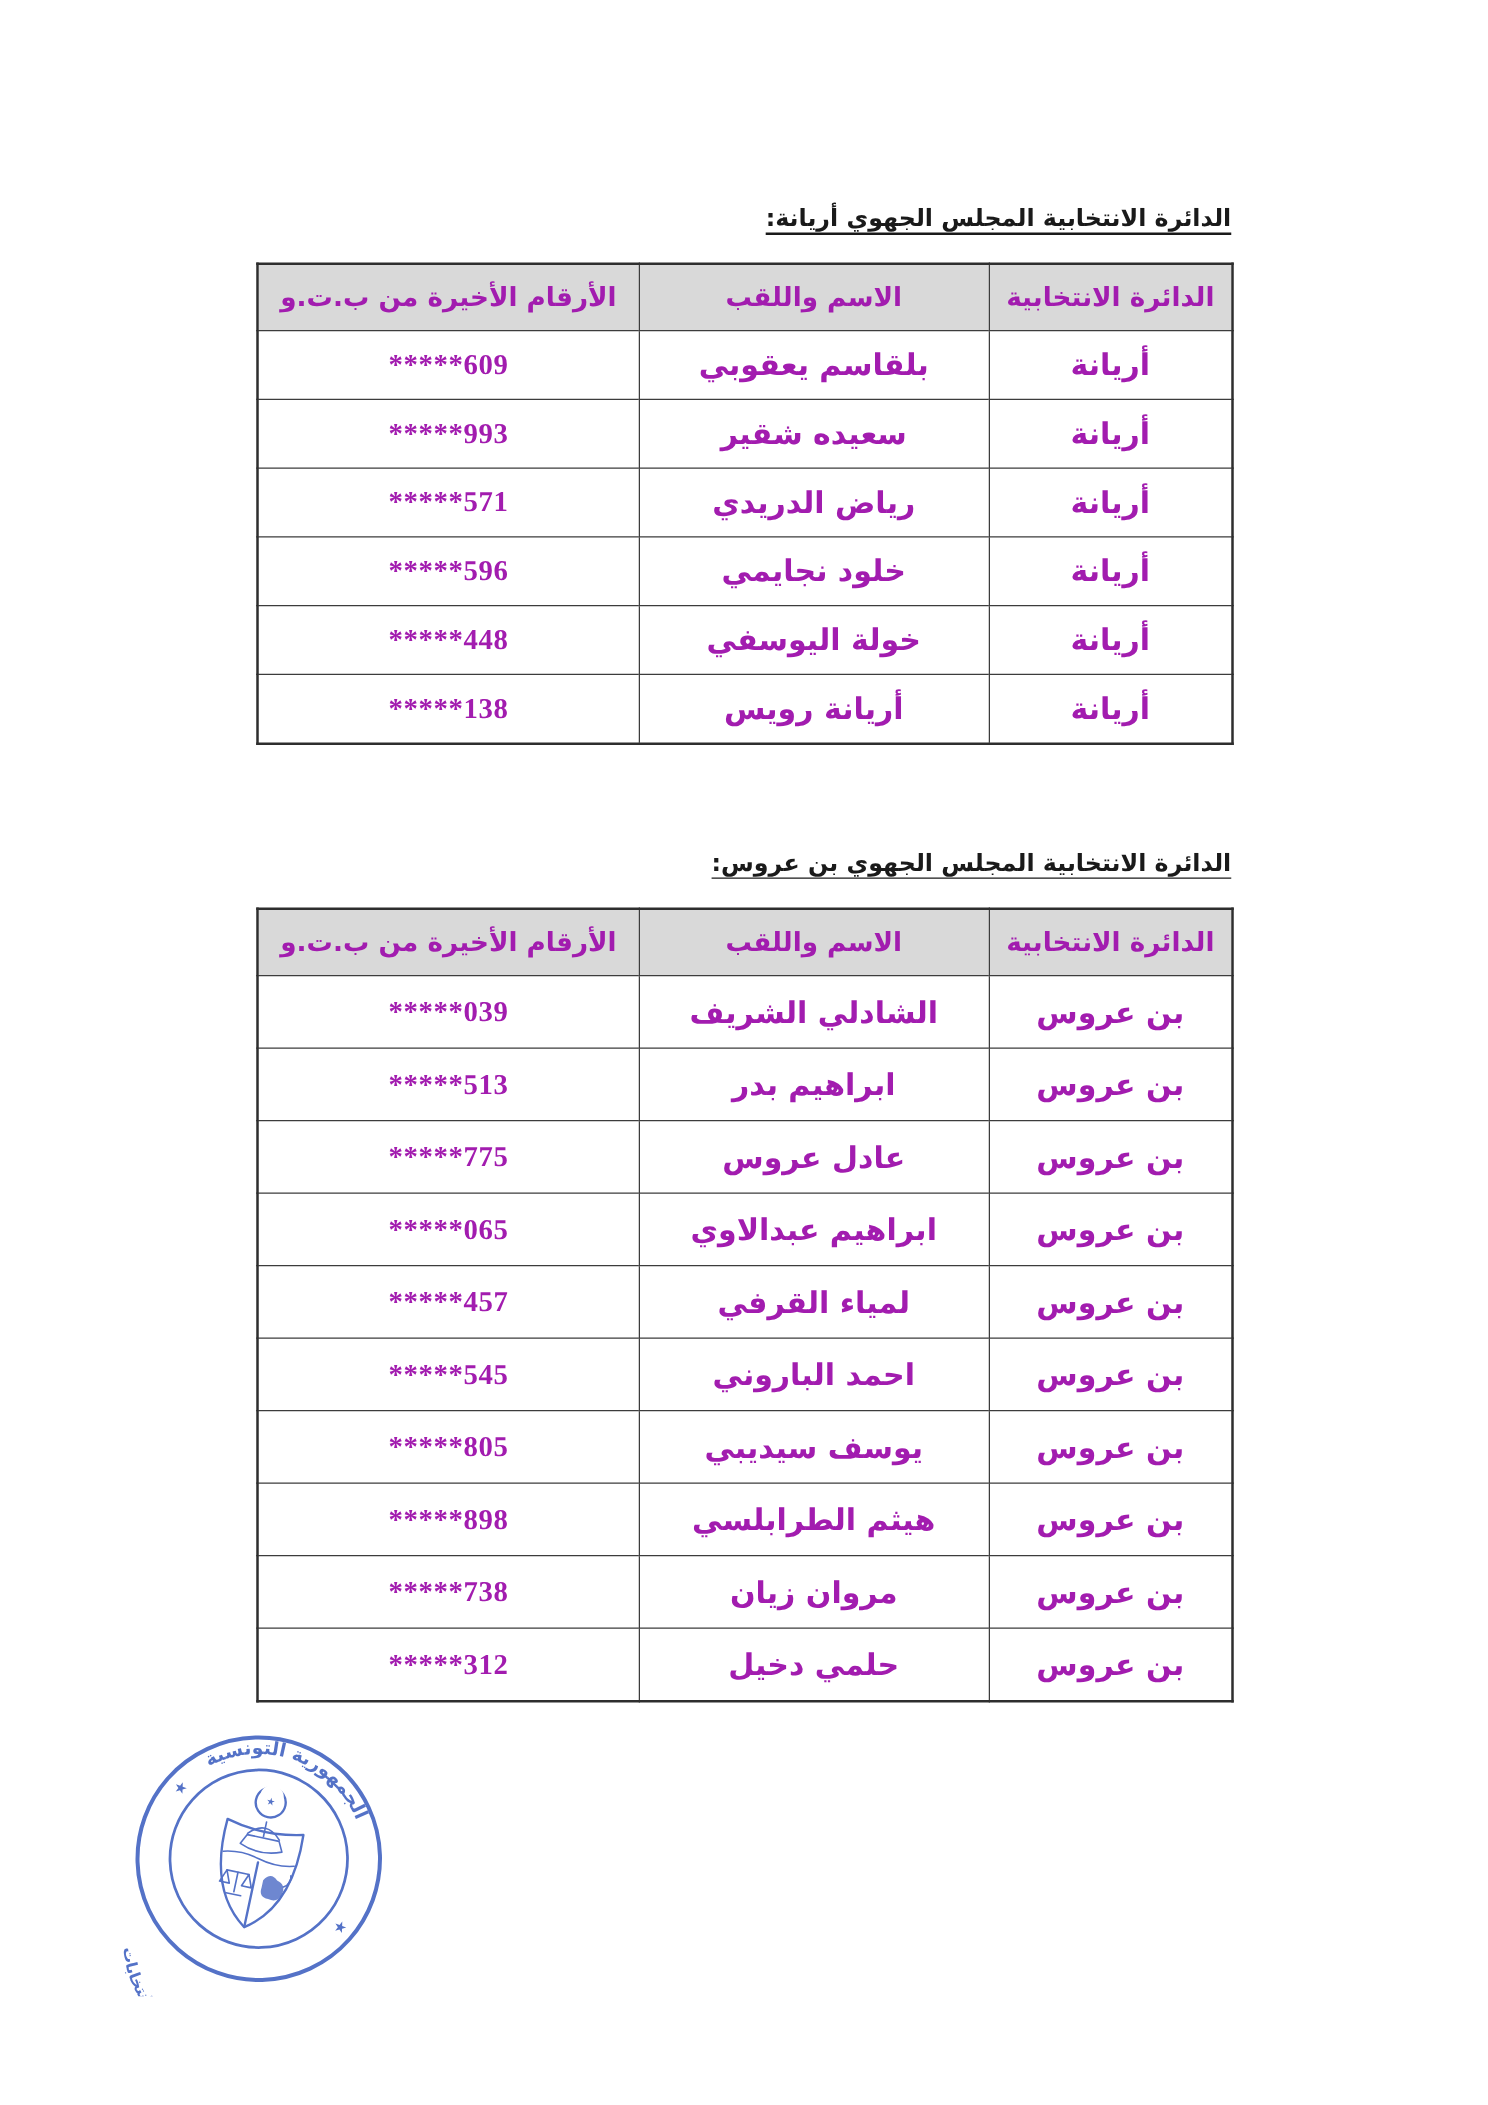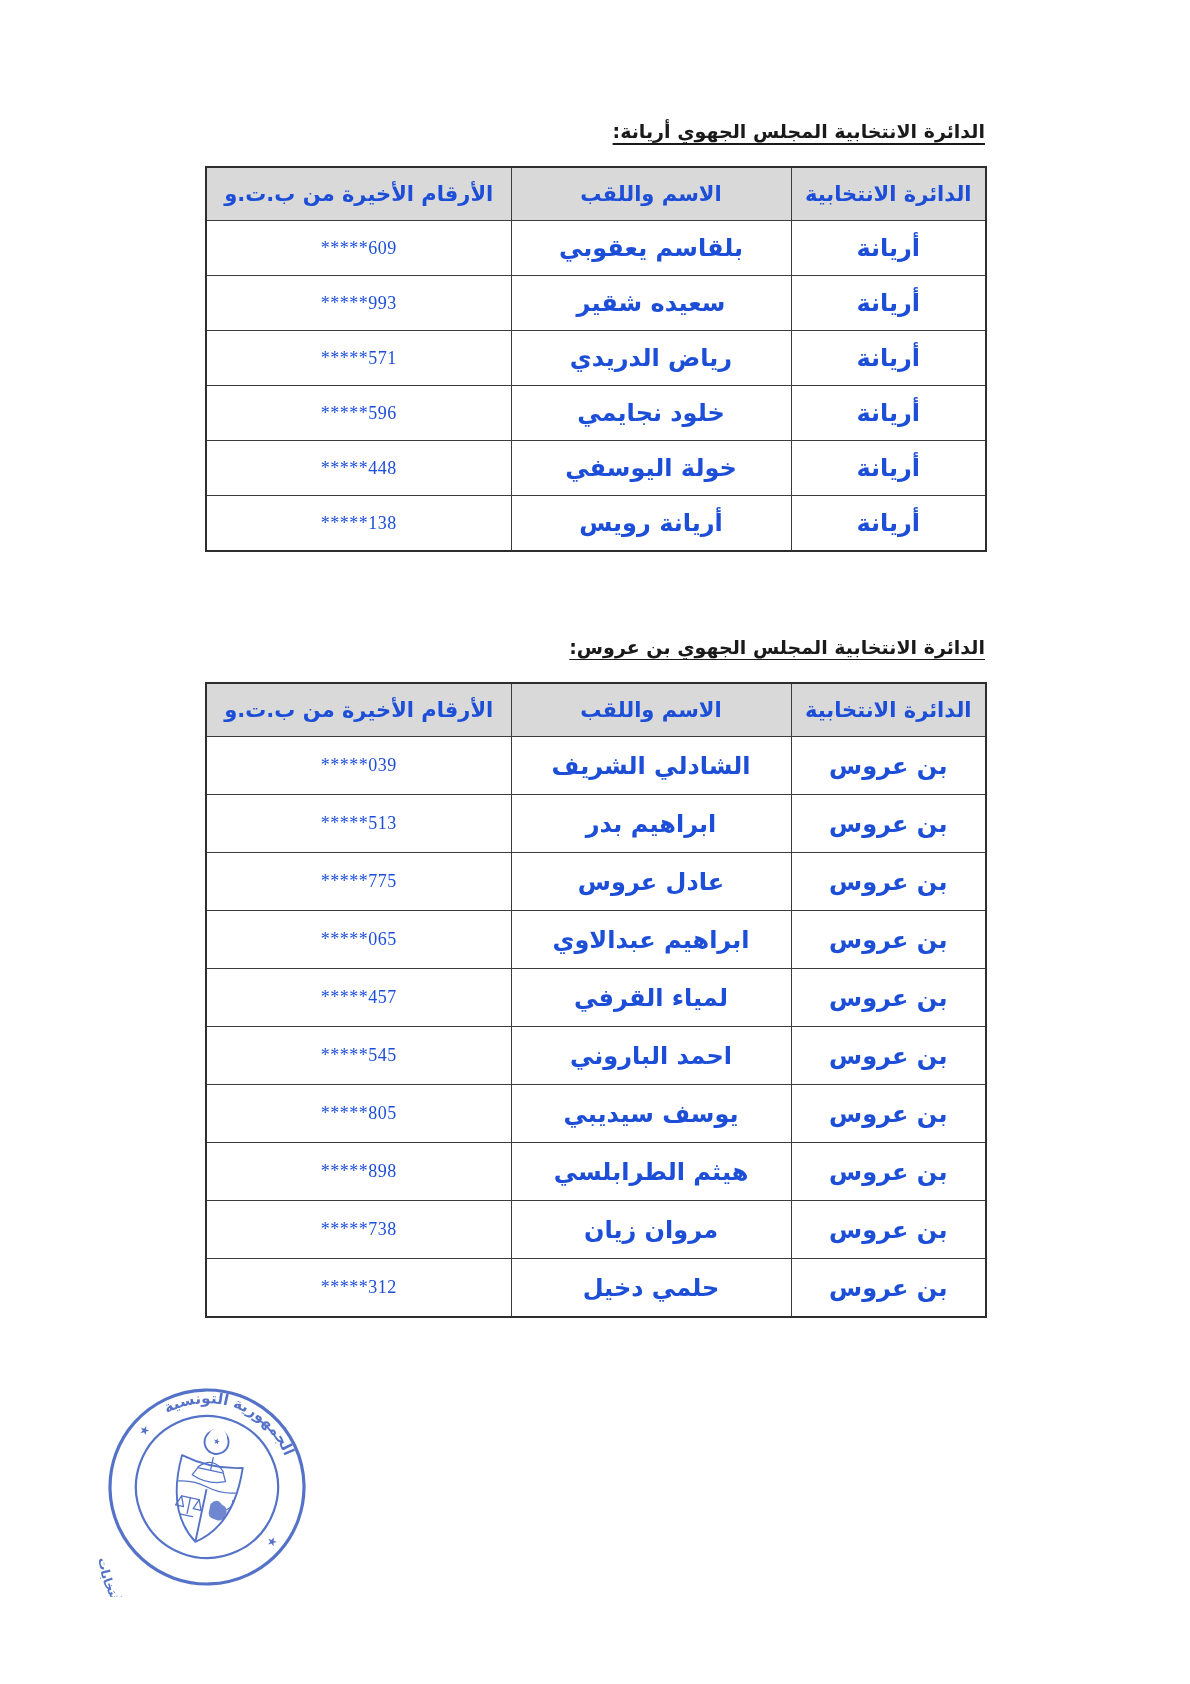--- a/index.html
+++ b/index.html
@@ -2,54 +2,54 @@
 <html lang="ar"><head>
 <meta charset="utf-8">
 <style>
   html,body{margin:0;padding:0;}
   body{
     width:1190px;height:1684px;background:#ffffff;
     font-family:"DejaVu Sans",sans-serif;
     -webkit-font-smoothing:antialiased;
   }
   .page{position:relative;width:1190px;height:1684px;background:#fff;overflow:hidden;}
-  .content{padding:0 205px;width:780px;}
+  .content{padding:12px 205px;width:780px;margin-top:32px;}
 
   .heading{
     direction:rtl;text-align:right;
     font-size:19px;font-weight:bold;color:#1a1a1a;
     text-decoration:underline;text-underline-offset:5px;text-decoration-thickness:1.5px;
     margin:0;
   }
   .sec1 .heading{padding-top:120px;margin-bottom:24px;}
   .sec2 .heading{padding-top:84px;margin-bottom:24px;text-decoration:underline;}
 
   table.tbl{
     border-collapse:collapse;table-layout:fixed;width:780px;
     border:2.5px solid #2e2e2e;
     direction:rtl;
   }
   .tbl th,.tbl td{
     border:1.6px solid #3c3c3c;
     text-align:center;vertical-align:middle;
-    color:#1d4ed8;
+    color:#a21caf;
     padding:0 6px;
     overflow:hidden;
   }
   .tbl th{
     background:#d9d9d9;
     font-size:21px;font-weight:bold;height:52px;
   }
   .tbl1 td{height:54px;}
   .tbl2 td{height:57px;}
   .cell-district,.cell-name{font-size:24px;font-weight:bold;}
   .cell-digits{
     direction:ltr;
     font-family:"Liberation Serif",serif;
-    font-size:18px;font-weight:normal;letter-spacing:.5px;
+    font-size:23px;font-weight:bold;letter-spacing:.5px;
   }
   col.c-district{width:195px;}
   col.c-name{width:280px;}
   col.c-digits{width:305px;}
 
   
   .stamp{position:absolute;left:97px;top:1377px;opacity:.88;}
   .stamp .s{stroke:#3d5fc0;fill:none;stroke-linecap:round;stroke-linejoin:round;}
   .stamp .sw35{stroke-width:3.2;}
   .stamp .sw25{stroke-width:2.2;}

